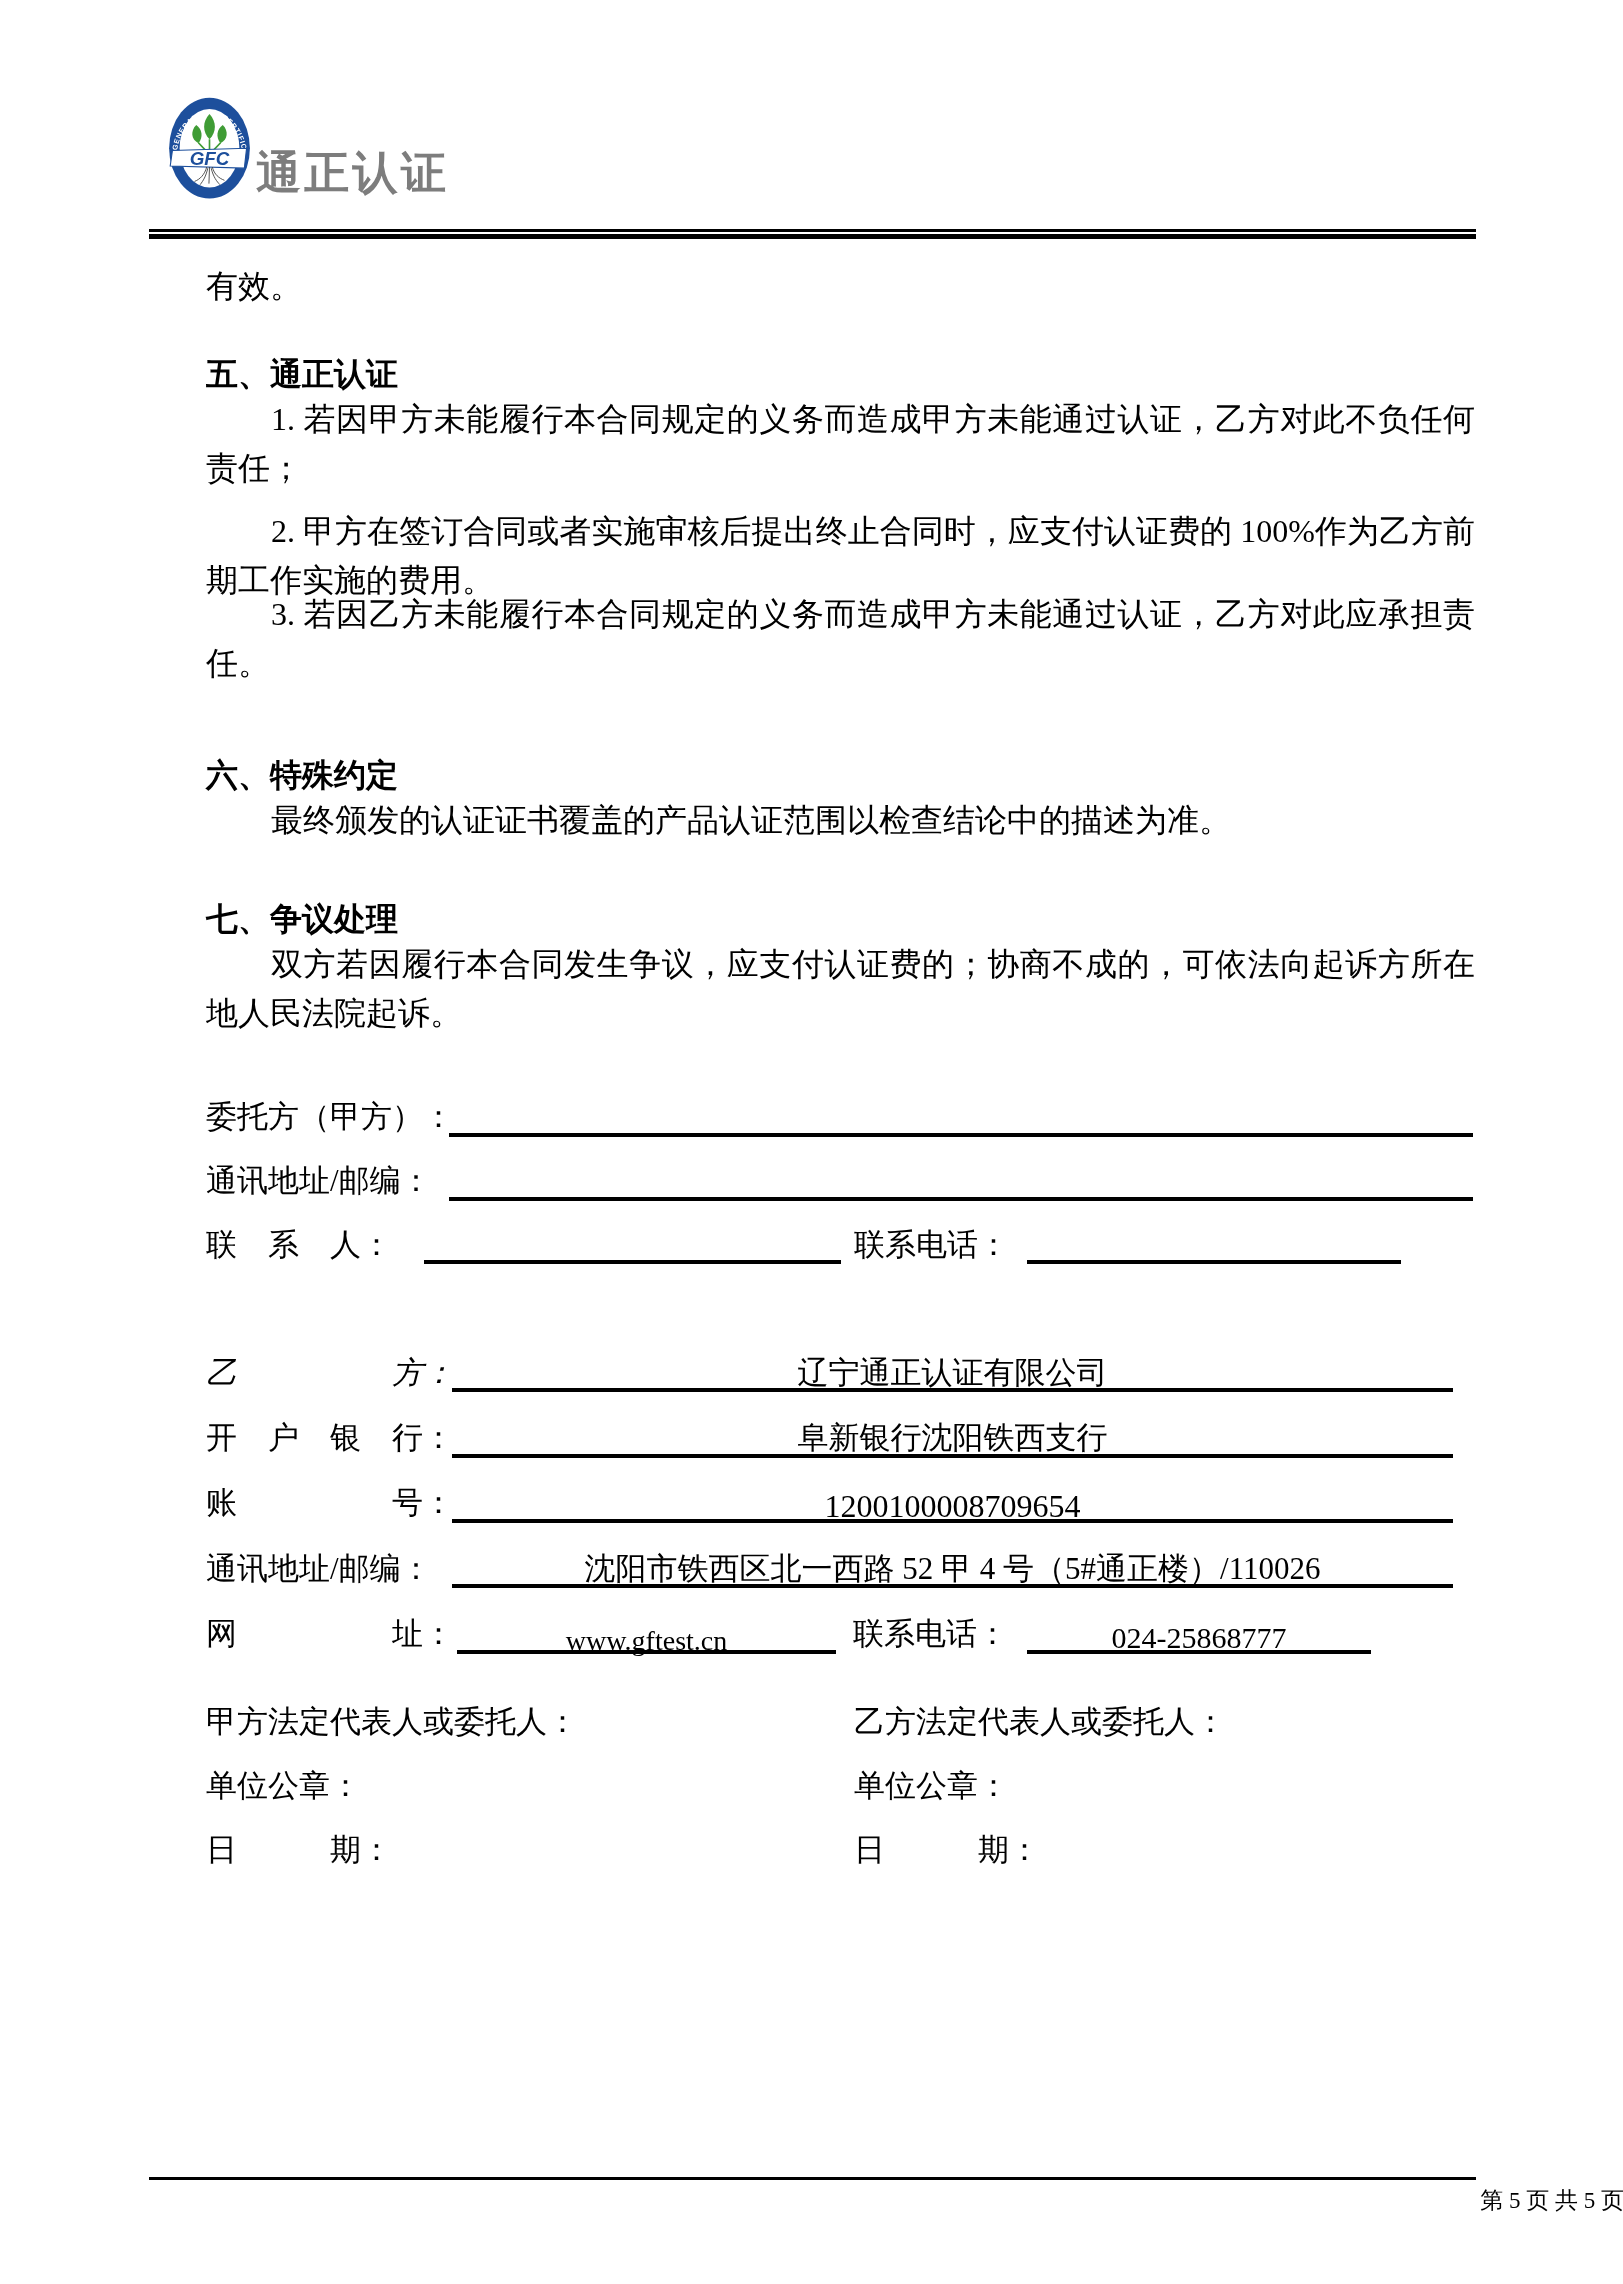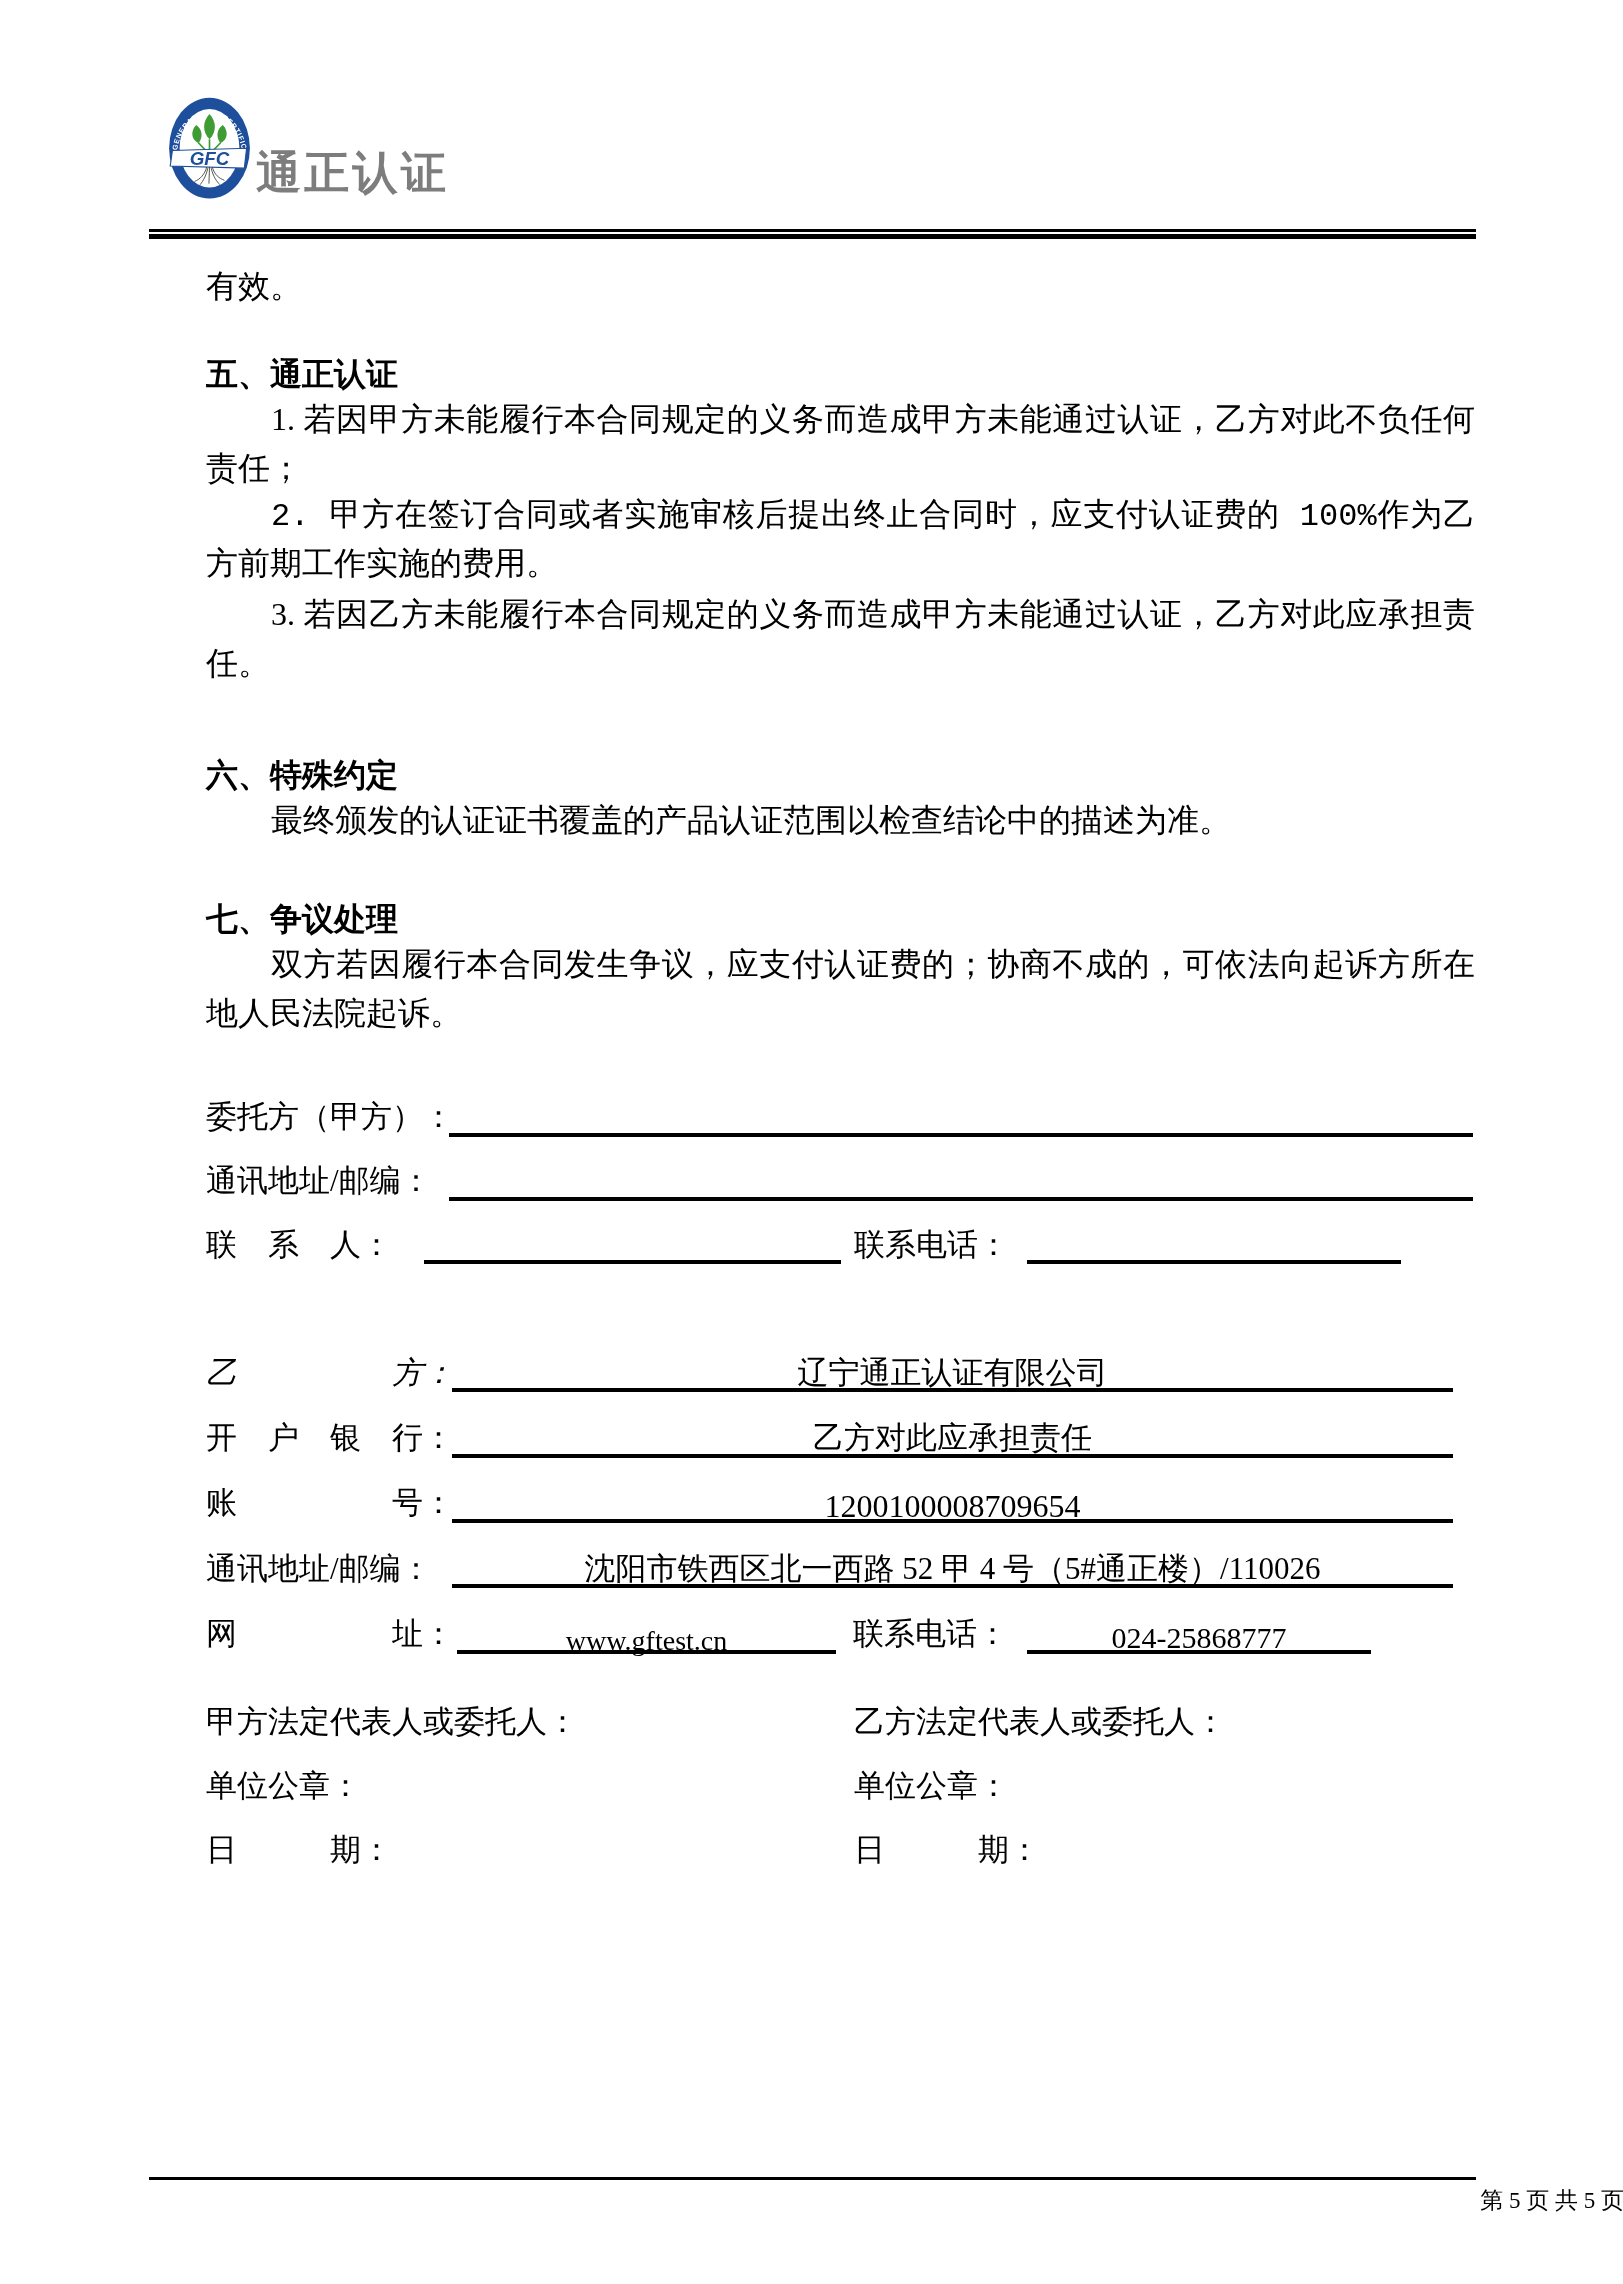--- a/index.html
+++ b/index.html
@@ -63,21 +63,21 @@
 
   <div class="abs brand-name" style="left:256px; top:149px;">通正认证</div>
 
   <div class="abs rule" style="left:149px; top:229px; width:1327px; height:3.3px;"></div>
   <div class="abs rule" style="left:149px; top:234px; width:1327px; height:5px;"></div>
 
   <div class="abs body-text" style="left:206px; top:262px; width:1269px;">有效。</div>
 
   <div class="abs heading" style="left:206px; top:355px;">五、通正认证</div>
   <div class="abs body-text para" style="left:206px; top:395px; width:1269px;">1. 若因甲方未能履行本合同规定的义务而造成甲方未能通过认证，乙方对此不负任何责任；</div>
-  <div class="abs body-text para" style="left:206px; top:492px; width:1269px;font-family:Liberation Mono, monospace;">2. 甲方在签订合同或者实施审核后提出终止合同时，应支付认证费的 100%作为乙方前期工作实施的费用。</div>
+  <div class="abs body-text para" style="left:206px; top:507px; width:1269px;">2. 甲方在签订合同或者实施审核后提出终止合同时，应支付认证费的 100%作为乙方前期工作实施的费用。</div>
   <div class="abs body-text para" style="left:206px; top:590px; width:1269px;">3. 若因乙方未能履行本合同规定的义务而造成甲方未能通过认证，乙方对此应承担责任。</div>
 
   <div class="abs heading" style="left:206px; top:756px;">六、特殊约定</div>
   <div class="abs body-text para" style="left:206px; top:796px; width:1269px;">最终颁发的认证证书覆盖的产品认证范围以检查结论中的描述为准。</div>
 
   <div class="abs heading" style="left:206px; top:900px;">七、争议处理</div>
   <div class="abs body-text para" style="left:206px; top:940px; width:1269px;">双方若因履行本合同发生争议，应支付认证费的；协商不成的，可依法向起诉方所在地人民法院起诉。</div>
 
   <div class="abs field-label" style="left:206px; top:1097px;">委托方（甲方）：</div>
   <div class="abs field-line" style="left:449px; top:1133px; width:1024px;"></div>
@@ -88,21 +88,21 @@
   <div class="abs field-label" style="left:206px; top:1225px;">联　系　人：</div>
   <div class="abs field-line" style="left:424px; top:1260px; width:417px;"></div>
   <div class="abs field-label" style="left:854px; top:1225px;">联系电话：</div>
   <div class="abs field-line" style="left:1027px; top:1260px; width:374px;"></div>
 
   <div class="abs field-label" style="left:206px; top:1353px;font-style:italic;">乙　　　　　方：</div>
   <div class="abs field-value" style="left:452px; top:1353px; width:1001px;">辽宁通正认证有限公司</div>
   <div class="abs field-line" style="left:452px; top:1388px; width:1001px;"></div>
 
   <div class="abs field-label" style="left:206px; top:1418px;">开　户　银　行：</div>
-  <div class="abs field-value" style="left:452px; top:1418px; width:1001px;">乙方对此应承担责任</div>
+  <div class="abs field-value" style="left:452px; top:1418px; width:1001px;">阜新银行沈阳铁西支行</div>
   <div class="abs field-line" style="left:452px; top:1454px; width:1001px;"></div>
 
   <div class="abs field-label" style="left:206px; top:1483px;">账　　　　　号：</div>
   <div class="abs field-value latin-value" style="left:452px; top:1487px; width:1001px; font-size:32px;">1200100008709654</div>
   <div class="abs field-line" style="left:452px; top:1519px; width:1001px;"></div>
 
   <div class="abs field-label" style="left:206px; top:1549px;">通讯地址/邮编：</div>
   <div class="abs field-value" style="left:452px; top:1549px; width:1001px;">沈阳市铁西区北一西路 52 甲 4 号（5#通正楼）/110026</div>
   <div class="abs field-line" style="left:452px; top:1584px; width:1001px;"></div>
 

